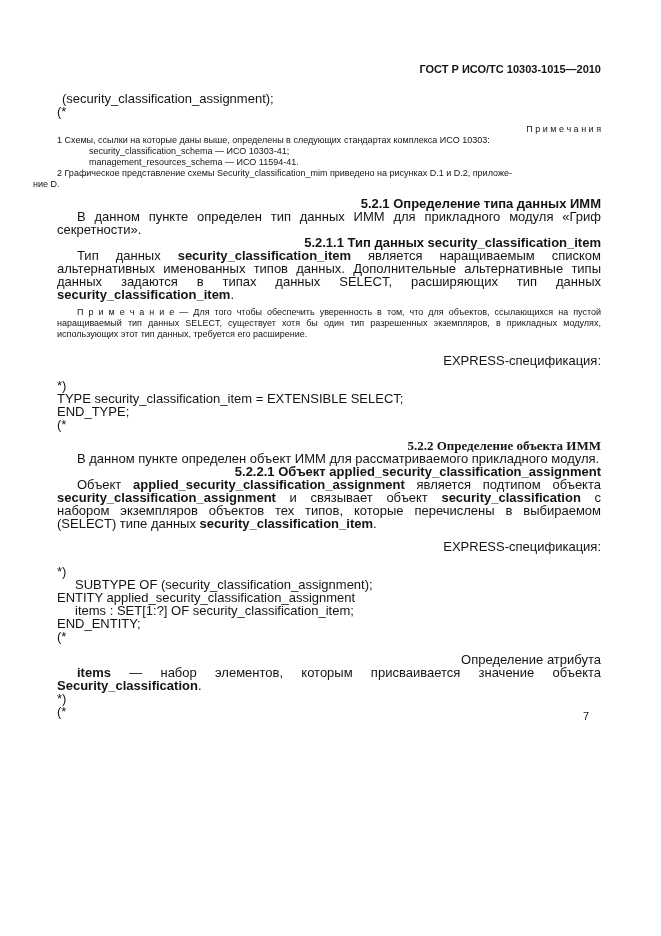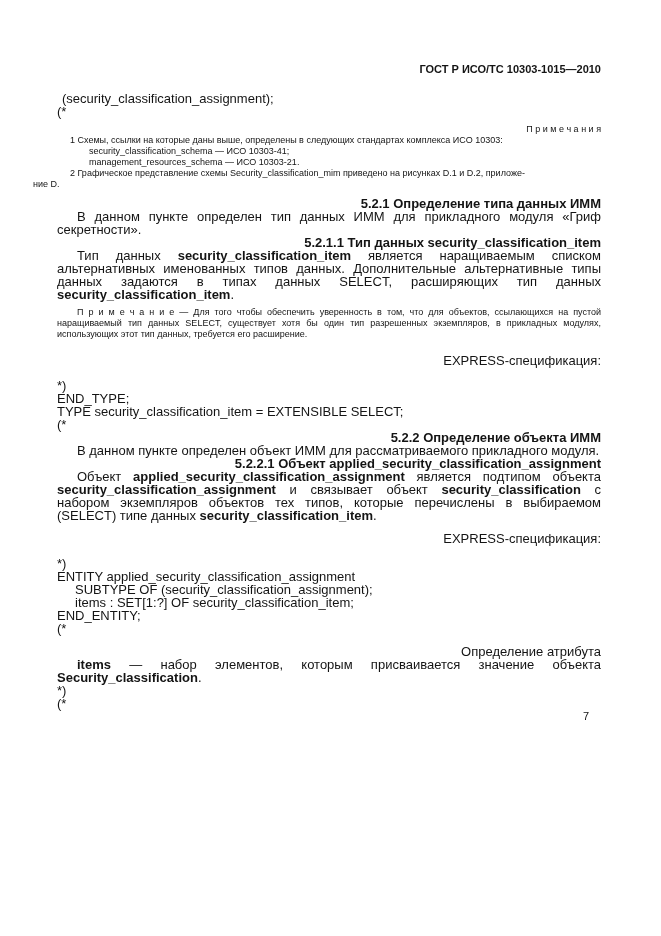--- a/index.html
+++ b/index.html
@@ -9,82 +9,82 @@
     padding:63px 60px 0 57px;box-sizing:border-box;overflow:hidden;
   }
   .doc-header{font-size:11px;font-weight:bold;text-align:right;margin-bottom:17px;}
   .t{font-size:13px;line-height:13px;}
   .small{font-size:9px;line-height:11px;}
   .b{font-weight:bold;}
   .u{}
   .just{text-align:justify;}
   .fi{text-indent:20px;}
   .ml5{margin-left:5px;}
-  .ml13{margin-left:13px;}
+  .ml13{}
   .ml18{margin-left:18px;}
   .ml20{margin-left:20px;text-align:right;}
   .ml28{margin-left:32px;}
   .outdent{margin-left:-24px;}
   .mt6{margin-top:6px;}
   .mt7{margin-top:7px;margin-left:22px;}
-  .mt8{margin-top:0;}
+  .mt8{margin-top:8px;font-family:Liberation Serif, serif;}
   .mt10{margin-top:10px;}
   .mt12{margin-top:12px;}
   .mt14{margin-top:14px;}
   p{margin:0;}
   .page-num{position:absolute;right:72px;bottom:46px;font-size:11px;}
 </style>
 </head>
 <body>
 
 <div class="page">
 
   <div class="doc-header">ГОСТ Р ИСО/ТС 10303-1015—2010</div>
 
   <div class="t ml5">(security_classification_assignment);</div>
   <div class="t">(*</div>
 
   <div class="mt6">
     <div class="small ml20">П р и м е ч а н и я</div>
     <div class="small ml13">1  Схемы, ссылки на которые даны выше, определены в следующих стандартах комплекса ИСО 10303:</div>
     <div class="small ml28">security_classification_schema — ИСО 10303-41;</div>
-    <div class="small ml28">management_resources_schema — ИСО 10303-21.</div>
+    <div class="small ml28">management_resources_schema — ИСО 11594-41.</div>
     <div class="small ml13">2  Графическое представление схемы Security_classification_mim  приведено на рисунках D.1 и D.2, приложе-</div>
     <div class="small outdent">ние D.</div>
   </div>
 
   <div class="t b ml20 mt7">5.2.1  Определение типа данных ИММ</div>
   <p class="t fi just">В данном пункте определен тип данных ИММ для прикладного модуля «Гриф секретности».</p>
 
   <div class="t b ml20">5.2.1.1  Тип данных security_classification_item</div>
   <p class="t fi just"><span>Тип данных </span><b>security_classification_item</b><span> является наращиваемым списком альтернативных именованных типов данных. Дополнительные альтернативные типы данных задаются в типах данных SELECT, расширяющих тип данных </span><b>security_classification_item</b><span>.</span></p>
 
   <p class="small fi just mt6"><span>П р и м е ч а н и е —</span><span> Для того чтобы обеспечить уверенность в том, что для объектов, ссылающихся на пустой наращиваемый тип данных SELECT, существует хотя бы один тип разрешенных экземпляров, в прикладных модулях, использующих этот тип данных, требуется его расширение.</span></p>
 
   <div class="t u ml20 mt14">EXPRESS-спецификация:</div>
 
   <div class="mt12">
     <div class="t">*)</div>
+    <div class="t">TYPE security_classification_item = EXTENSIBLE SELECT;</div>
     <div class="t">END_TYPE;</div>
-    <div class="t">TYPE security_classification_item = EXTENSIBLE SELECT;</div>
     <div class="t">(*</div>
   </div>
 
   <div class="t b ml20 mt8">5.2.2  Определение объекта ИММ</div>
   <p class="t fi just">В данном пункте определен объект ИММ для рассматриваемого прикладного модуля.</p>
 
   <div class="t b ml20">5.2.2.1  Объект applied_security_classification_assignment</div>
   <p class="t fi just"><span>Объект </span><b>applied_security_classification_assignment</b><span> является подтипом объекта </span><b>security_classification_assignment</b><span> и связывает объект </span><b>security_classification</b><span> с набором экземпляров объектов тех типов, которые перечислены в выбираемом (SELECT) типе данных </span><b>security_classification_item</b><span>.</span></p>
 
   <div class="t u ml20 mt10">EXPRESS-спецификация:</div>
 
   <div class="mt12">
     <div class="t">*)</div>
+    <div class="t ml18">SUBTYPE OF (security_classification_assignment);</div>
     <div class="t">ENTITY applied_security_classification_assignment</div>
-    <div class="t ml18">SUBTYPE OF (security_classification_assignment);</div>
     <div class="t ml18">items : SET[1:?] OF security_classification_item;</div>
     <div class="t">END_ENTITY;</div>
     <div class="t">(*</div>
   </div>
 
   <div class="t u ml20 mt10">Определение атрибута</div>
   <p class="t fi just"><b>items</b><span> — набор элементов, которым присваивается значение объекта </span><b>Security_classification</b><span>.</span></p>
 
   <div>
     <div class="t">*)</div>

